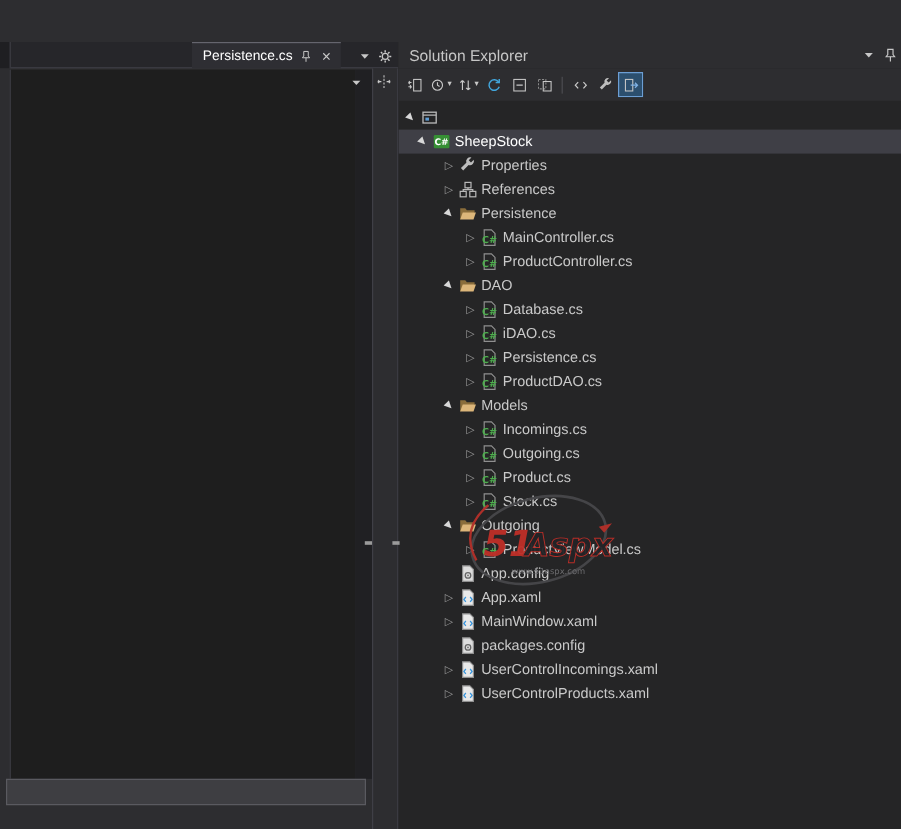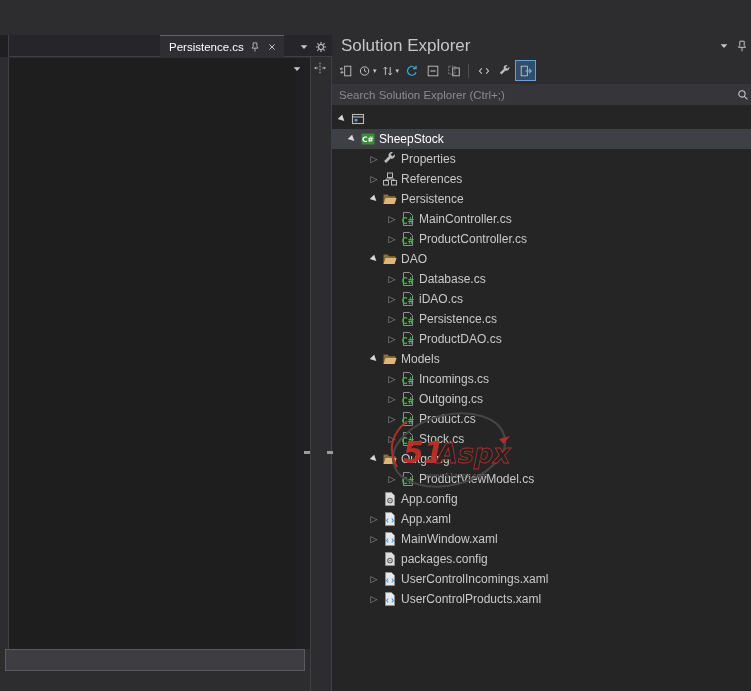--- a/index.html
+++ b/index.html
@@ -43,21 +43,21 @@
 
   
   #hscroll { position:absolute; left:5px; top:649px; width:300px; height:22px;
              background:#3e3e42; border:1px solid #5a5a60; }
 
   
   #sepanel { position:absolute; left:332px; top:35px; width:419px; height:656px;
              background:#252526; display:flex; flex-direction:column; }
   .se-title { flex:0 0 22px; background:#2d2d30; display:flex; align-items:center;
               padding:0 2px 0 9px; gap:4px; }
-  .se-title .label { flex:1; color:#c6c6c6; font-size:17px; }
+  .se-title .label { flex:1; color:#c6c6c6; font-size:13px; }
   .se-toolbar { flex:0 0 27px; background:#2d2d30; display:flex; align-items:center;
                 padding-left:3px; }
   .tb-btn { min-width:21px; height:21px; display:flex; align-items:center;
             justify-content:center; padding:0 2px; }
   .tb-btn svg { width:14px; height:14px; }
   .tb-btn .dd { font-size:7px; color:#c8c8c8; line-height:1; margin-left:1px; }
   .tb-btn.active { background:#2c4f6e; box-shadow:inset 0 0 0 1px #6c9ed4; }
   .tb-sep { width:1px; height:14px; background:#4d4d52; margin:0 4px; }
   .se-search { flex:0 0 21px; background:#35353a; display:flex; align-items:center; }
   .se-search input { flex:1; min-width:0; background:transparent; border:none; outline:none;
@@ -200,29 +200,20 @@
           <path d="M12.8 3.2a3.4 3.4 0 0 1-4.3 4.3L4 12l-1.9-1.9 4.5-4.5a3.4 3.4 0 0 1 4.3-4.3L8.6 3.6l1.9 1.9z" fill="#bdbdbd"></path>
         </svg>
       </span>
       <span class="tb-btn active">
         <svg viewBox="0 0 16 16">
           <rect x="2.5" y="2.5" width="7" height="11" fill="none" stroke="#c8c8c8"></rect>
           <path d="M7.5 8H14m-2.4-2.4L14 8l-2.4 2.4" fill="none" stroke="#7fb2e5" stroke-width="1.2"></path>
         </svg>
       </span>
     </div>
-  <div class="se-search">
-    <input value="" placeholder="Search Solution Explorer (Ctrl+;)" style="">
-    <span class="icon14">
-        <svg viewBox="0 0 16 16">
-          <circle cx="6.8" cy="6.8" r="3.6" fill="none" stroke="#c8c8c8" stroke-width="1.2"></circle>
-          <path d="M9.5 9.5L13 13" stroke="#c8c8c8" stroke-width="1.2"></path>
-        </svg>
-      </span>
-  </div>
   <div class="se-tree">
       <div class="tree-row" style="padding-left: 2px;">
         <span class="arrow exp">▶</span>
         <span class="ticon">
           <svg viewBox="0 0 16 16">
             <rect x="2.5" y="3.5" width="11" height="9" fill="none" stroke="#b9b9b9" stroke-width="1.1"></rect>
             <path d="M2.5 6h11" stroke="#b9b9b9" stroke-width="1.1"></path>
             <rect x="4.5" y="8" width="3" height="2.5" fill="#5e9cd3"></rect>
           </svg>
         </span>

